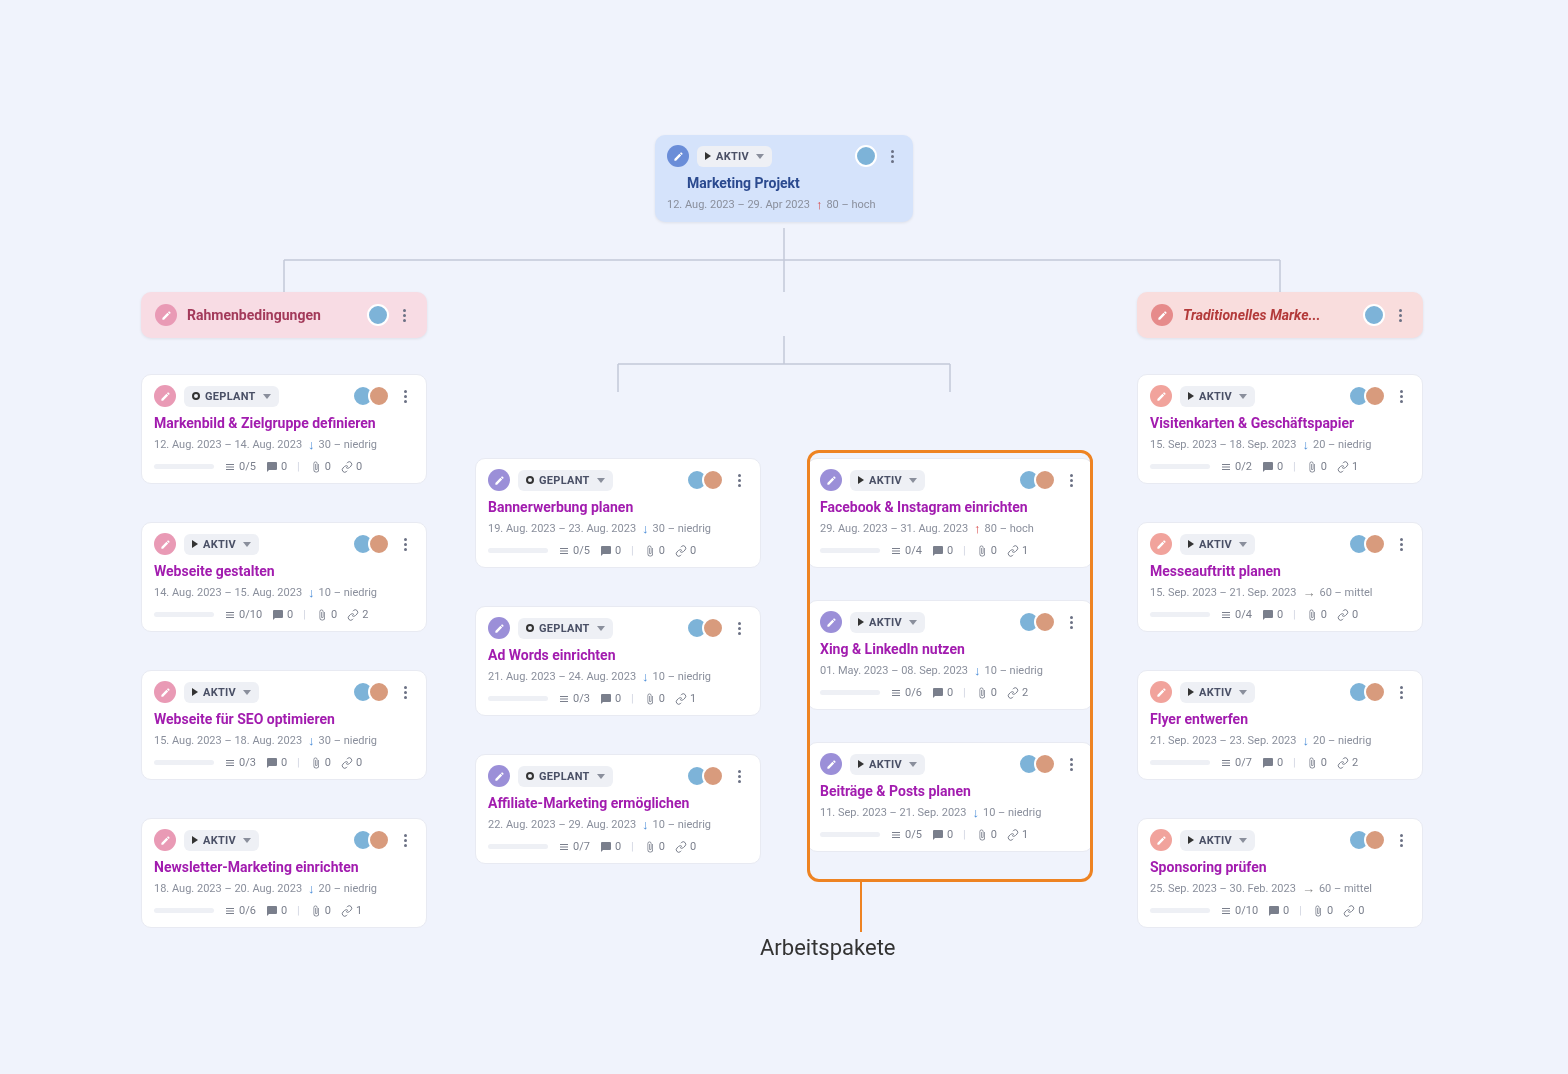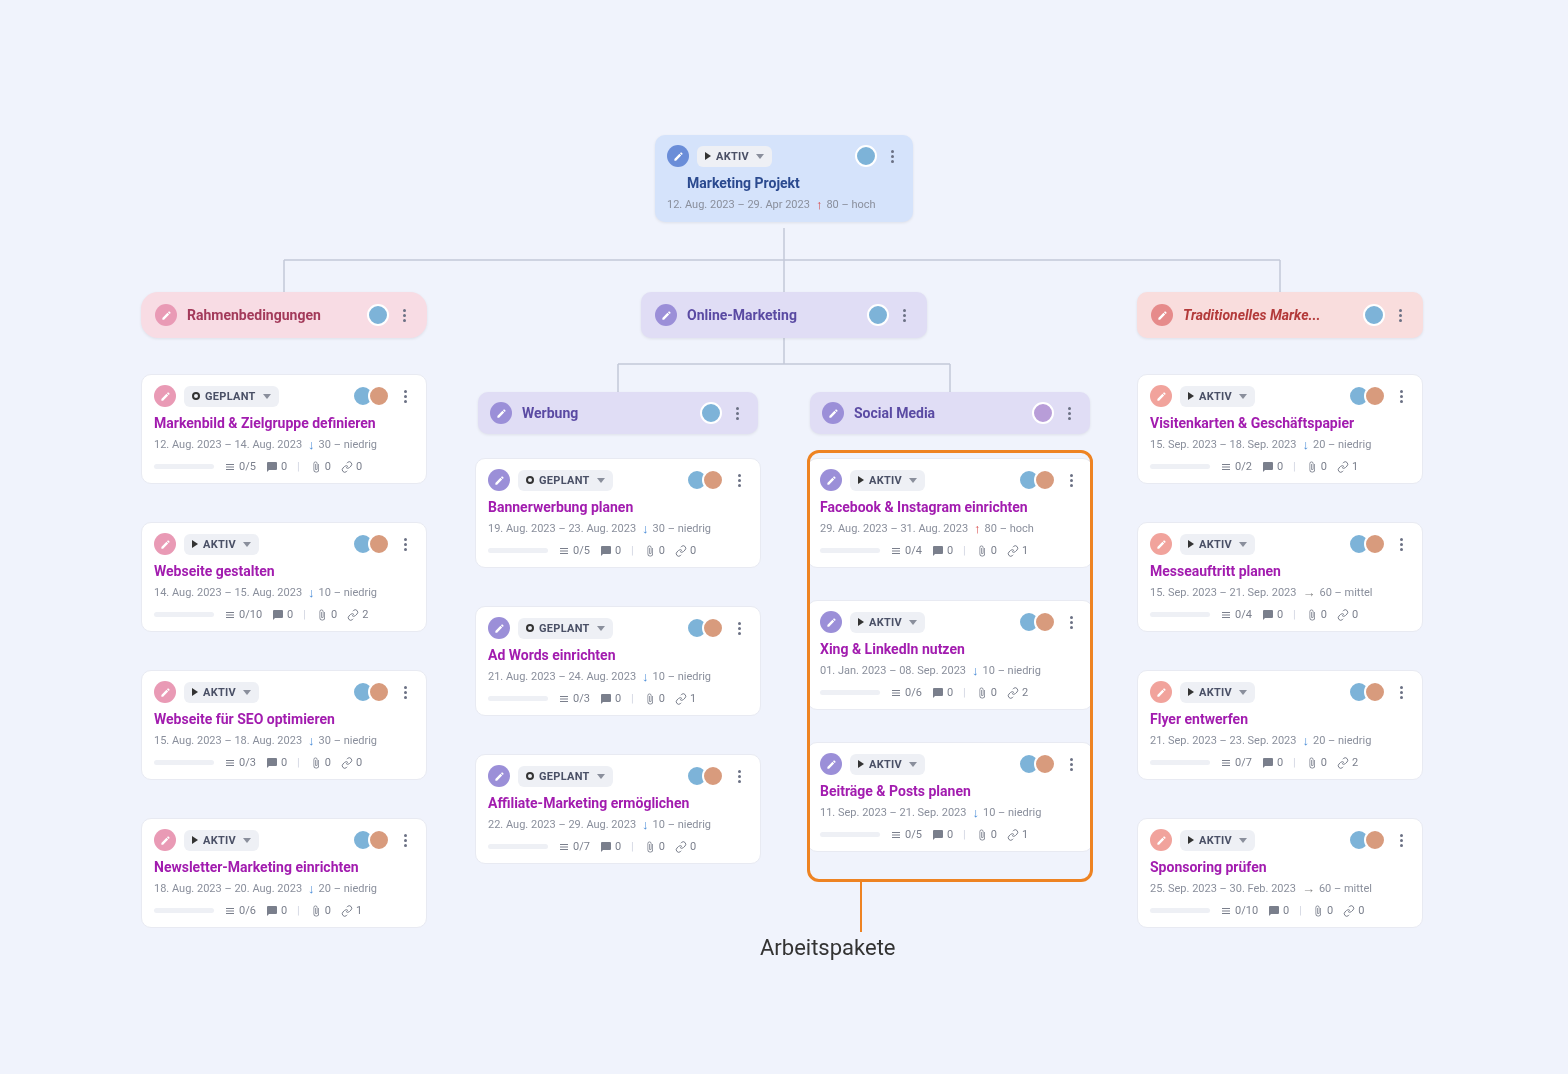--- a/index.html
+++ b/index.html
@@ -4,21 +4,21 @@
 <style>
 * { box-sizing: border-box; margin: 0; padding: 0; }
 body { font-family: -apple-system, BlinkMacSystemFont, 'Segoe UI', Roboto, sans-serif; background: #f0f3fc; padding: 20px; font-size: 12px; color: #333; }
 .canvas { position: relative; width: 1528px; height: 1034px; margin: 0 auto; }
 
 .tree-lines { position: absolute; top: 0; left: 0; width: 100%; height: 100%; pointer-events: none; z-index: 0; }
 
 .node { position: absolute; border-radius: 10px; padding: 10px 12px; box-shadow: 0 1px 3px rgba(0,0,0,0.08); z-index: 2; }
 .node.root { background: #d5e3fb; width: 258px; }
 .node.cat { width: 286px; padding: 12px 14px; }
-.node.cat-pink { background: #f8dce4; border-radius: 17px; }
+.node.cat-pink { background: #f8dce4; }
 .node.cat-purple { background: #e0ddf5; }
 .node.cat-red { background: #f9dddd; font-style: italic; }
 .node.sub { background: #e0ddf5; width: 280px; }
 
 .card { position: absolute; background: #fff; border: 1px solid #e8eaf2; border-radius: 10px; padding: 10px 12px; width: 286px; z-index: 2; }
 
 .row { display: flex; align-items: center; gap: 6px; }
 .row.top { justify-content: space-between; margin-bottom: 8px; }
 .row.meta { color: #8a8f9c; font-size: 11px; margin-top: 6px; gap: 6px; }
 .row.stats { color: #7a7f8c; font-size: 11px; margin-top: 8px; gap: 10px; align-items: center; }
@@ -133,42 +133,20 @@
           </div>
       <div class="more">
             <span></span>
             <span></span>
             <span></span>
           </div>
     </div>
   </div>
 </div>
 
-<div class="node cat cat-purple" style="left:621px; top:272px;">
-  <div class="row top" style="margin-bottom:0;">
-    <div class="row" style="gap:10px;">
-      <div class="edit-btn purple">
-            <svg viewBox="0 0 24 24">
-              <path d="M3 17.25V21h3.75L17.81 9.94l-3.75-3.75L3 17.25zM20.71 7.04a1 1 0 000-1.41l-2.34-2.34a1 1 0 00-1.41 0l-1.83 1.83 3.75 3.75 1.83-1.83z"></path>
-            </svg>
-          </div>
-      <div class="title cat-t" style="color:#5a4aa3;">Online-Marketing</div>
-    </div>
-    <div class="row">
-      <div class="avatars">
-            <div class="avatar a1"></div>
-          </div>
-      <div class="more">
-            <span></span>
-            <span></span>
-            <span></span>
-          </div>
-    </div>
-  </div>
-</div>
 
 <div class="node cat cat-red" style="left:1117px; top:272px;">
   <div class="row top" style="margin-bottom:0;">
     <div class="row" style="gap:10px;">
       <div class="edit-btn red">
             <svg viewBox="0 0 24 24">
               <path d="M3 17.25V21h3.75L17.81 9.94l-3.75-3.75L3 17.25zM20.71 7.04a1 1 0 000-1.41l-2.34-2.34a1 1 0 00-1.41 0l-1.83 1.83 3.75 3.75 1.83-1.83z"></path>
             </svg>
           </div>
       <div class="title cat-t" style="color:#b33a3a;">Traditionelles Marke...</div>
@@ -179,65 +157,21 @@
           </div>
       <div class="more">
             <span></span>
             <span></span>
             <span></span>
           </div>
     </div>
   </div>
 </div>
 
-<div class="node sub" style="left:458px; top:372px;">
-  <div class="row top" style="margin-bottom:0;">
-    <div class="row" style="gap:10px;">
-      <div class="edit-btn purple">
-            <svg viewBox="0 0 24 24">
-              <path d="M3 17.25V21h3.75L17.81 9.94l-3.75-3.75L3 17.25zM20.71 7.04a1 1 0 000-1.41l-2.34-2.34a1 1 0 00-1.41 0l-1.83 1.83 3.75 3.75 1.83-1.83z"></path>
-            </svg>
-          </div>
-      <div class="title cat-t" style="color:#5a4aa3;">Werbung</div>
-    </div>
-    <div class="row">
-      <div class="avatars">
-            <div class="avatar a1"></div>
-          </div>
-      <div class="more">
-            <span></span>
-            <span></span>
-            <span></span>
-          </div>
-    </div>
-  </div>
-</div>
-
-<div class="node sub" style="left:790px; top:372px;">
-  <div class="row top" style="margin-bottom:0;">
-    <div class="row" style="gap:10px;">
-      <div class="edit-btn purple">
-            <svg viewBox="0 0 24 24">
-              <path d="M3 17.25V21h3.75L17.81 9.94l-3.75-3.75L3 17.25zM20.71 7.04a1 1 0 000-1.41l-2.34-2.34a1 1 0 00-1.41 0l-1.83 1.83 3.75 3.75 1.83-1.83z"></path>
-            </svg>
-          </div>
-      <div class="title cat-t" style="color:#5a4aa3;">Social Media</div>
-    </div>
-    <div class="row">
-      <div class="avatars">
-            <div class="avatar a3"></div>
-          </div>
-      <div class="more">
-            <span></span>
-            <span></span>
-            <span></span>
-          </div>
-    </div>
-  </div>
-</div>
+
 
 <div id="cards-container">
       <div class="card" style="left: 121px; top: 354px;">
   <div class="row top">
     <div class="row" style="gap:8px;">
       <div class="edit-btn pink">
               <svg viewBox="0 0 24 24">
                 <path d="M3 17.25V21h3.75L17.81 9.94l-3.75-3.75L3 17.25zM20.71 7.04a1 1 0 000-1.41l-2.34-2.34a1 1 0 00-1.41 0l-1.83 1.83 3.75 3.75 1.83-1.83z"></path>
               </svg>
             </div>
@@ -662,21 +596,21 @@
             </div>
       <div class="more">
               <span></span>
               <span></span>
               <span></span>
             </div>
     </div>
   </div>
   <div class="title">Xing &amp; LinkedIn nutzen</div>
   <div class="row meta">
-    <span>01. Jan. 2023 – 08. Sep. 2023</span>
+    <span>01. May. 2023 – 08. Sep. 2023</span>
     <span class="prio">
             <span class="arr down">↓</span>
             <span>10 – niedrig</span>
           </span>
   </div>
   <div class="row stats">
     <div class="prog-bar"></div>
     <span class="stat"><svg viewBox="0 0 24 24">
               <path d="M4 6h16v2H4zM4 11h16v2H4zM4 16h16v2H4z"></path>
             </svg>0/6</span>

